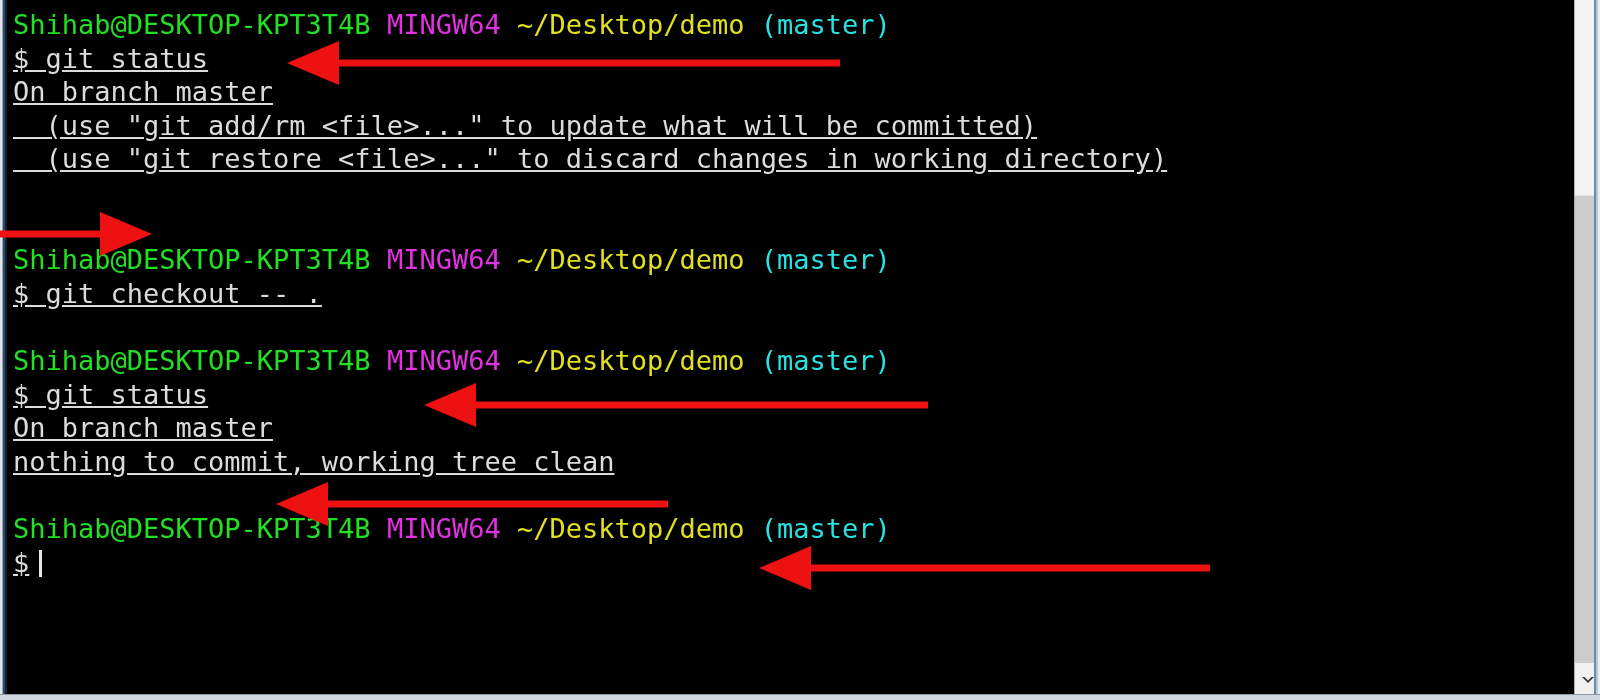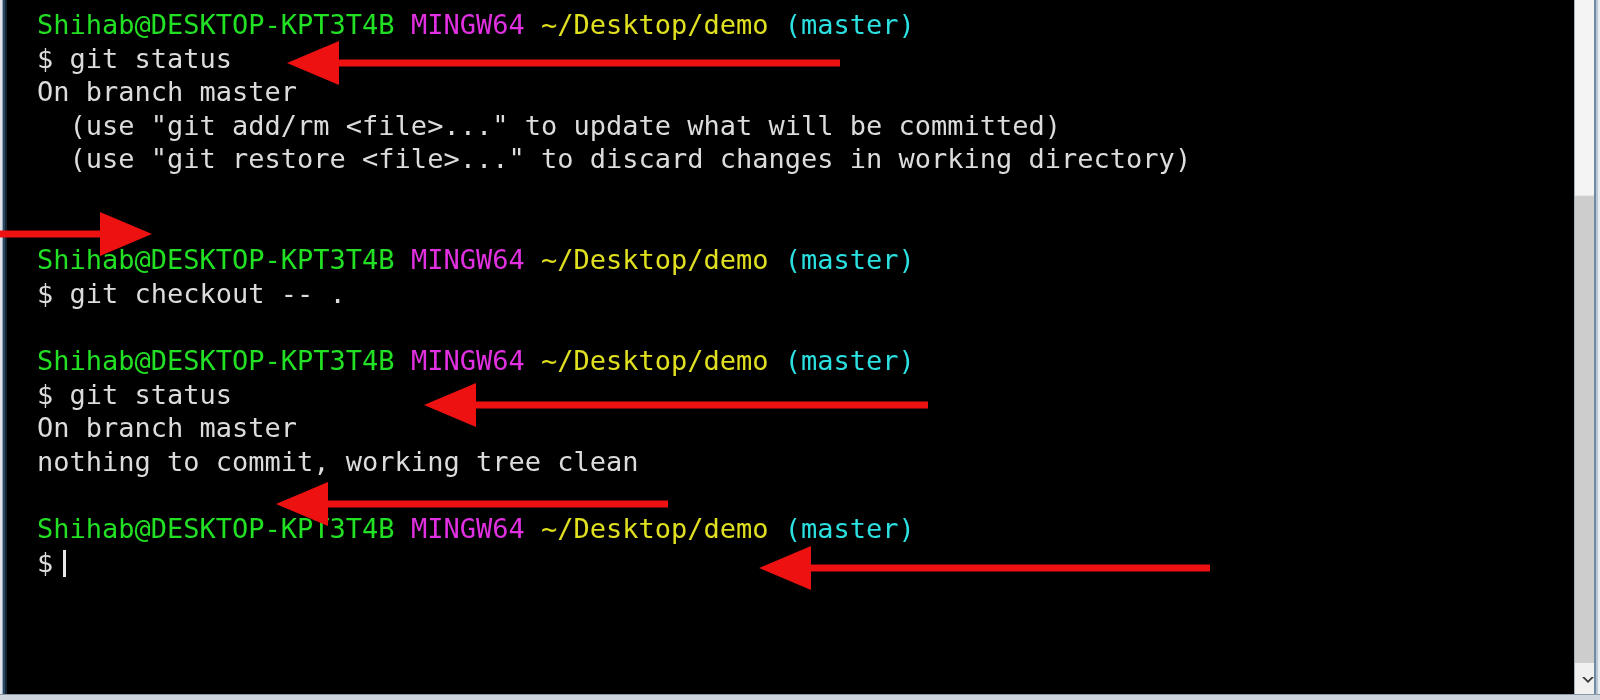--- a/index.html
+++ b/index.html
@@ -44,40 +44,39 @@
   #screen {
     position: absolute;
     left: 9px;
     top: 0;
     width: 1544px;
     height: 694px;
     background: #000000;
     padding: 8px 0 0 4px;
     box-sizing: border-box;
     overflow: hidden;
-    margin-left: 24px;
   }
 
   .line {
     height: 33.6px;
     line-height: 33.6px;
     font-size: 27px;
     letter-spacing: 0px;
     white-space: pre;
     color: #d9d9d9;
     font-family: "DejaVu Sans Mono", "Liberation Mono", monospace;
   }
   .line.blank { color: transparent; }
 
   .seg { white-space: pre; }
   .c-user   { color: #22e024; }
   .c-shell  { color: #e030e0; }
   .c-path   { color: #e0e020; }
   .c-branch { color: #2ae0e0; }
-  .c-out    { color: #dcdcdc; }
+  .c-out    { color: #dcdcdc; text-decoration: underline; }
   .c-red    { color: #e02020; }
 
   
   .cursor {
     display: inline-block;
     width: 3px;
     height: 27px;
     background: #e8e8e8;
     vertical-align: -5px;
     margin-left: 10px;

